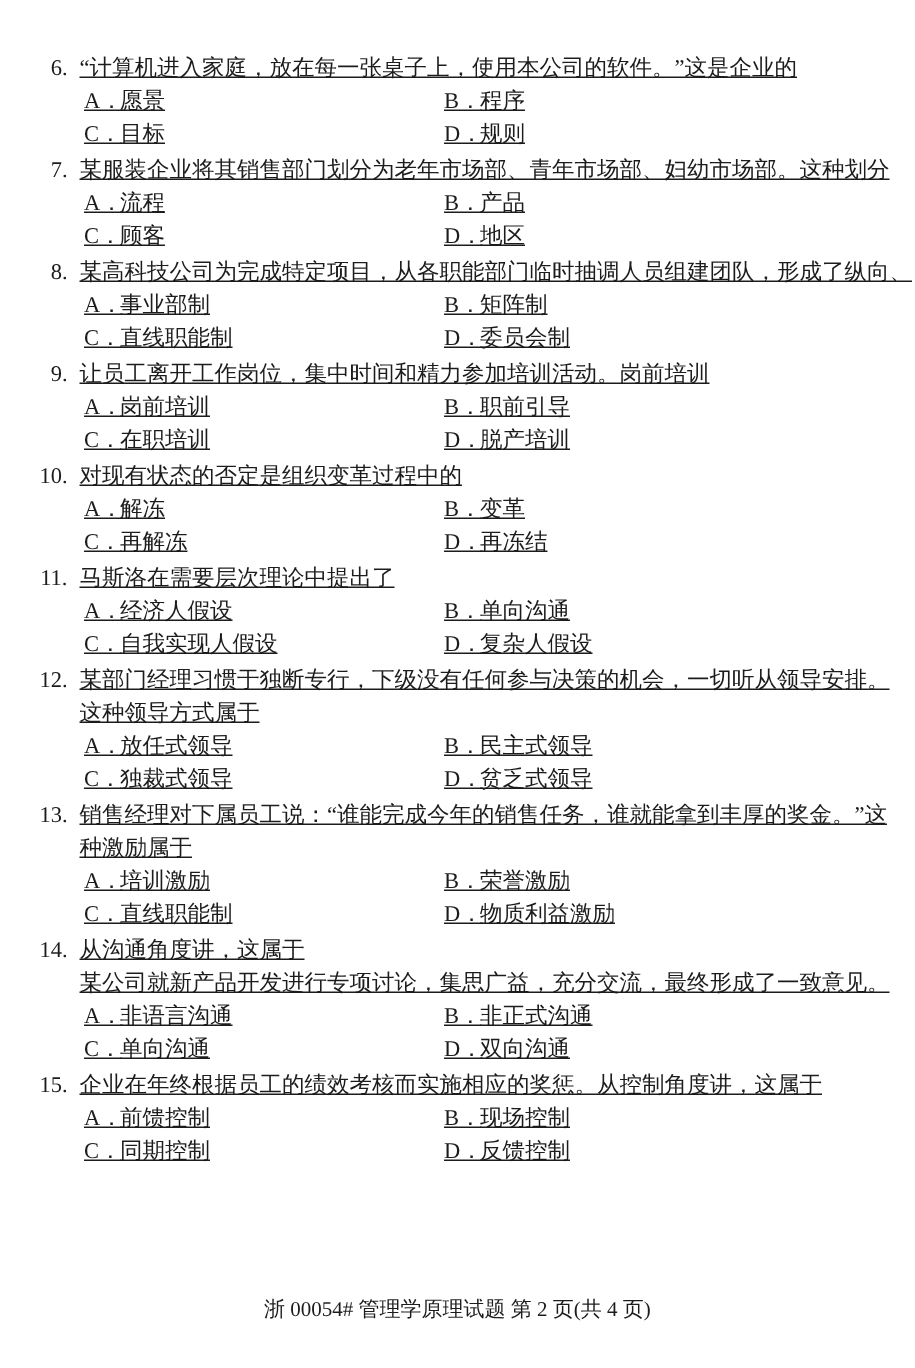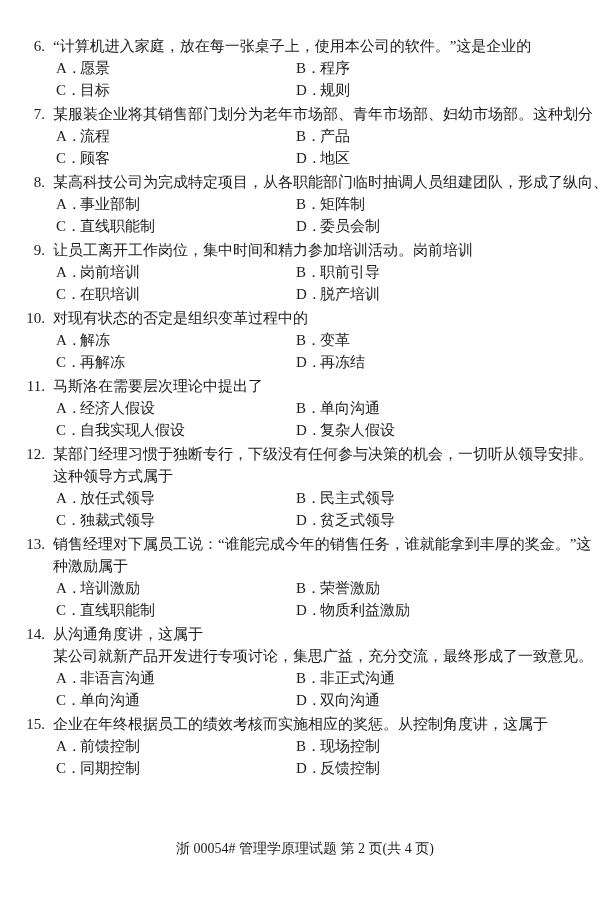--- a/index.html
+++ b/index.html
@@ -27,20 +27,21 @@
   .qnum {
     flex: none;
     width: 19px;
     text-align: right;
     line-height: 22px;
     white-space: nowrap;
   }
   .qbody {
     flex: 1;
     margin-left: 8px;
+    text-decoration: underline;
   }
   .qline {
     line-height: 22px;
     white-space: nowrap;
   }
   .options {
     display: grid;
     grid-template-columns: 240px 1fr;
     margin-left: 3px;
   }
@@ -48,21 +49,21 @@
     display: flex;
     line-height: 22px;
     white-space: nowrap;
   }
   .opt-letter {
     flex: none;
     width: 24px;
   }
   .footer {
     position: absolute;
-    top: 839px;
+    top: 864px;
     left: 0;
     width: 100%;
     text-align: center;
     font-size: 14px;
     line-height: 20px;
   }
 </style>
 </head>
 <body>
 

